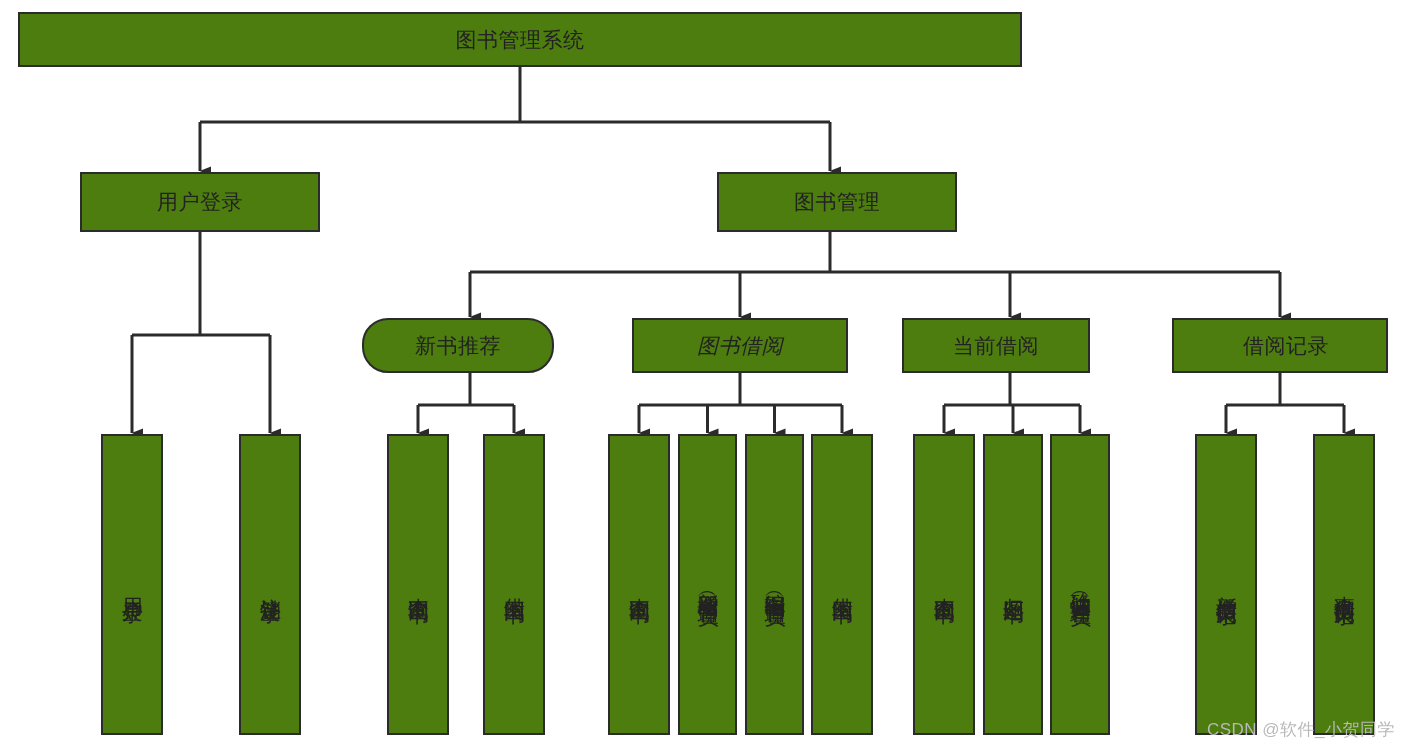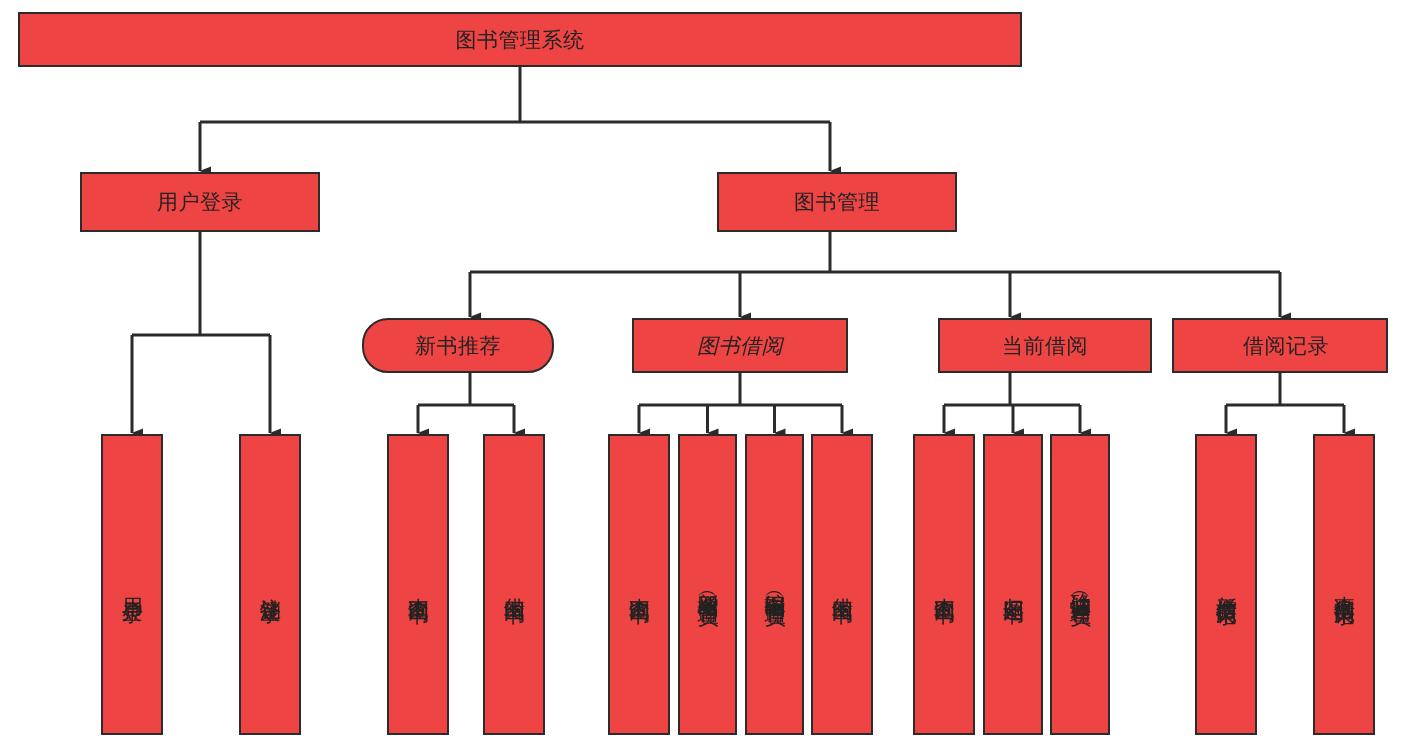--- a/index.html
+++ b/index.html
@@ -22,21 +22,21 @@
     left: 0;
     top: 0;
     width: 1405px;
     height: 747px;
     pointer-events: none;
   }
   .node {
     position: absolute;
     box-sizing: border-box;
     border: 2.5px solid #2b2b2b;
-    background: #ef4444;
+    background: #4d7c0f;
     display: flex;
     align-items: center;
     justify-content: center;
     color: #222222;
   }
   .node-h .label {
     font-size: 21px;
     line-height: 1.1;
     letter-spacing: 0.5px;
     white-space: nowrap;
@@ -120,21 +120,21 @@
       </div>
       <div class="node node-h" style="left: 717px; top: 172px; width: 240px; height: 60px;">
         <span class="label">图书管理</span>
       </div>
       <div class="node node-h" style="left: 362px; top: 318px; width: 192px; height: 55px; border-radius: 26px;">
         <span class="label">新书推荐</span>
       </div>
       <div class="node node-h" style="left: 632px; top: 318px; width: 216px; height: 55px; font-style: italic;">
         <span class="label">图书借阅</span>
       </div>
-      <div class="node node-h" style="left: 902px; top: 318px; width: 214px; height: 55px; margin-left: 36px;">
+      <div class="node node-h" style="left: 902px; top: 318px; width: 188px; height: 55px;">
         <span class="label">当前借阅</span>
       </div>
       <div class="node node-h" style="left: 1172px; top: 318px; width: 216px; height: 55px; padding-left: 12px;">
         <span class="label">借阅记录</span>
       </div>
       <div class="node node-v" style="left: 101px; top: 434px; width: 62px; height: 301px;">
         <span class="label">用户登录</span>
       </div>
       <div class="node node-v" style="left: 239px; top: 434px; width: 62px; height: 301px;">
         <span class="label">注销登录</span>
@@ -167,13 +167,14 @@
         <span class="label">确认归还（管理员）</span>
       </div>
       <div class="node node-v" style="left: 1195px; top: 434px; width: 62px; height: 301px;">
         <span class="label">新增借阅记录</span>
       </div>
       <div class="node node-v" style="left: 1313px; top: 434px; width: 62px; height: 301px;">
         <span class="label">查询借阅记录</span>
       </div>
     </div>
 
+  <div id="watermark">CSDN @软件_小贺同学</div>
 </div>
 
 </body></html>

